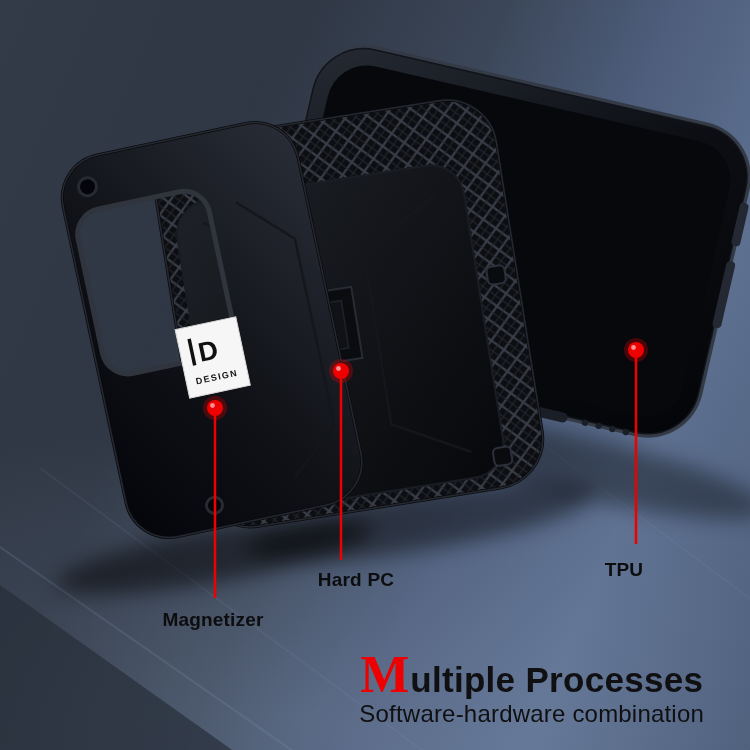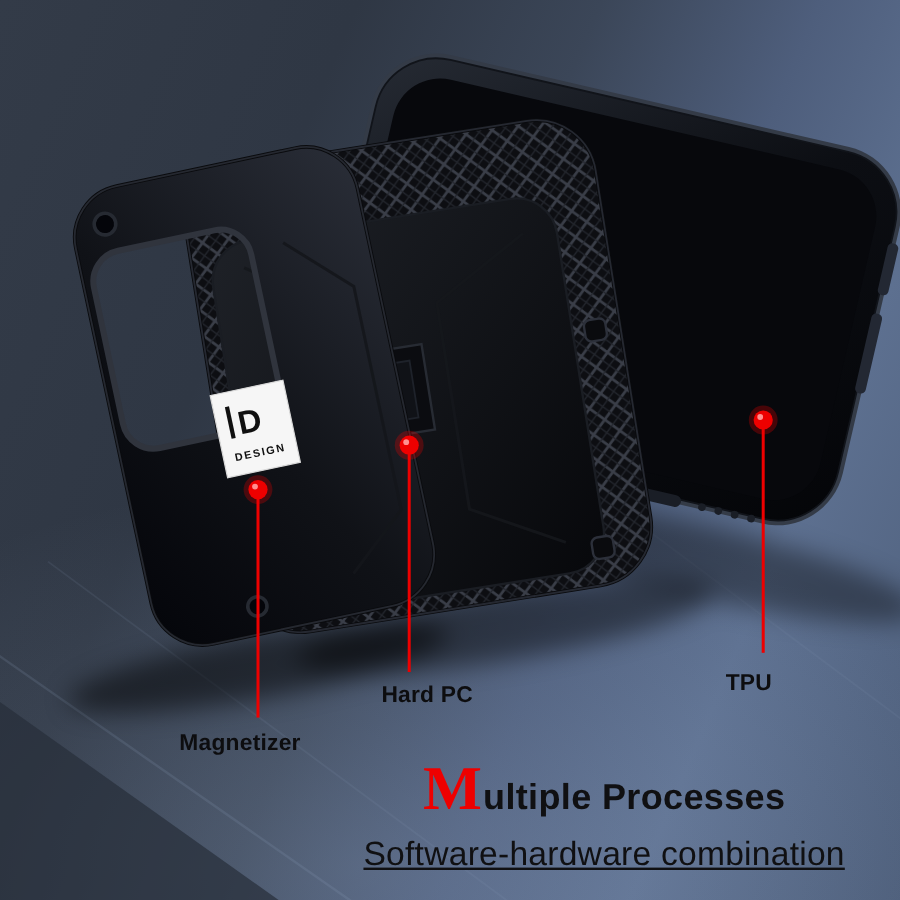--- a/index.html
+++ b/index.html
@@ -19,22 +19,22 @@
   .title-block{
     position:absolute;right:46px;bottom:22px;text-align:center;color:#101012;
   }
   .title-line{display:flex;align-items:baseline;justify-content:center;}
   .title-initial{
     font-family:"Liberation Serif",serif;
     font-size:52px;font-weight:bold;line-height:0.85;
     color:var(--accent,#ee0000);
     margin-right:1px;
   }
-  .title-rest{font-size:30px;font-weight:bold;letter-spacing:0.3px;}
-  .subtitle{font-size:28px;margin-top:14px;letter-spacing:0.2px;text-decoration:underline;}
+  .title-rest{font-size:35px;font-weight:bold;letter-spacing:0.3px;}
+  .subtitle{font-size:24px;margin-top:0;letter-spacing:0.2px;}
 </style>
 </head>
 <body>
 
 <div class="stage">
 
   <svg class="scene-svg" width="750" height="750" viewBox="0 0 750 750">
     <defs>
       <pattern id="diamond" width="22" height="22" patternUnits="userSpaceOnUse">
         <rect width="22" height="22" fill="#0d0e12"></rect>
@@ -132,21 +132,21 @@
       <circle cx="338.5" cy="368.5" r="2.4" fill="#ff9090"></circle>
     </g>
     <g>
       <line x1="636" y1="354" x2="636" y2="544" stroke="#ee0000" stroke-width="2.5"></line>
       <circle cx="636" cy="350" r="12" fill="#ee0000" opacity="0.28"></circle>
       <circle cx="636" cy="350" r="8" fill="#ee0000"></circle>
       <circle cx="633.5" cy="347.5" r="2.4" fill="#ff9090"></circle>
     </g>
   </svg>
 
-  <div class="callout-label" style="left:200px;top:609px;">Magnetizer</div>
+  <div class="callout-label" style="left:213px;top:609px;">Magnetizer</div>
   <div class="callout-label" style="left:356px;top:569px;">Hard PC</div>
   <div class="callout-label" style="left:624px;top:559px;">TPU</div>
 
   <div class="title-block">
     <div class="title-line">
       <span class="title-initial">M</span>
         <span class="title-rest">ultiple Processes</span>
     </div>
     <div class="subtitle">Software-hardware combination</div>
   </div>

